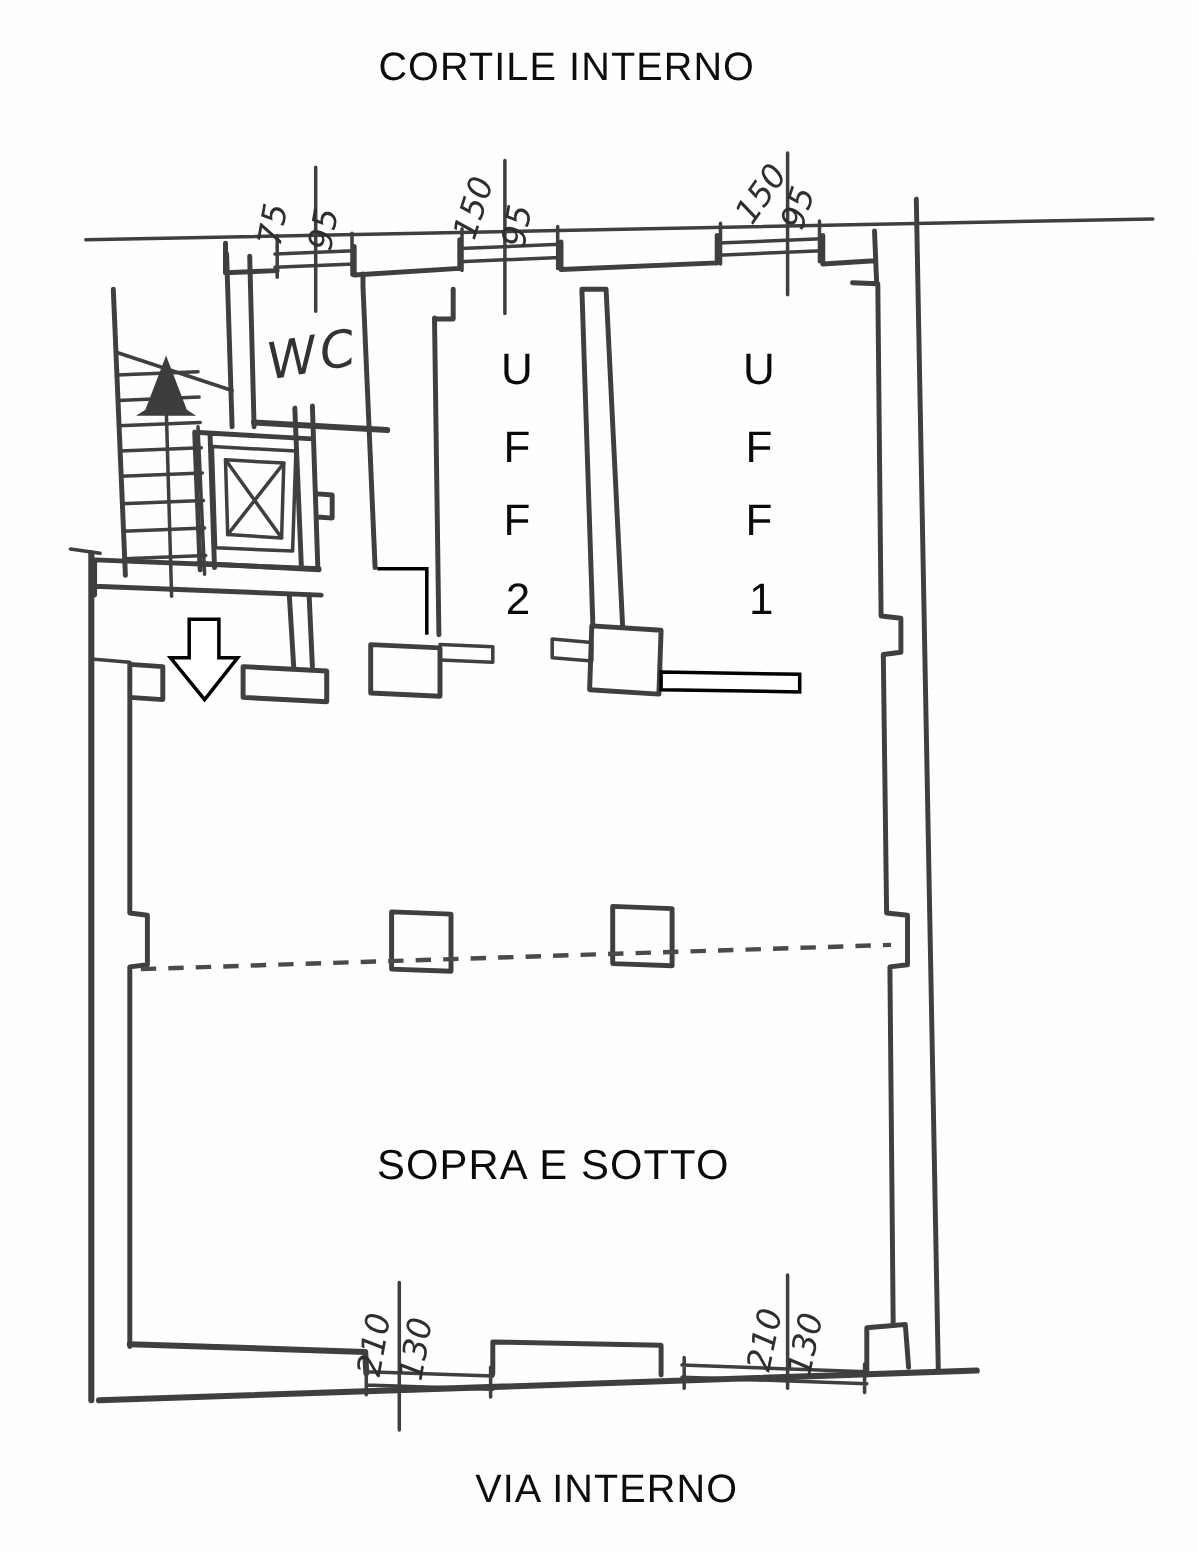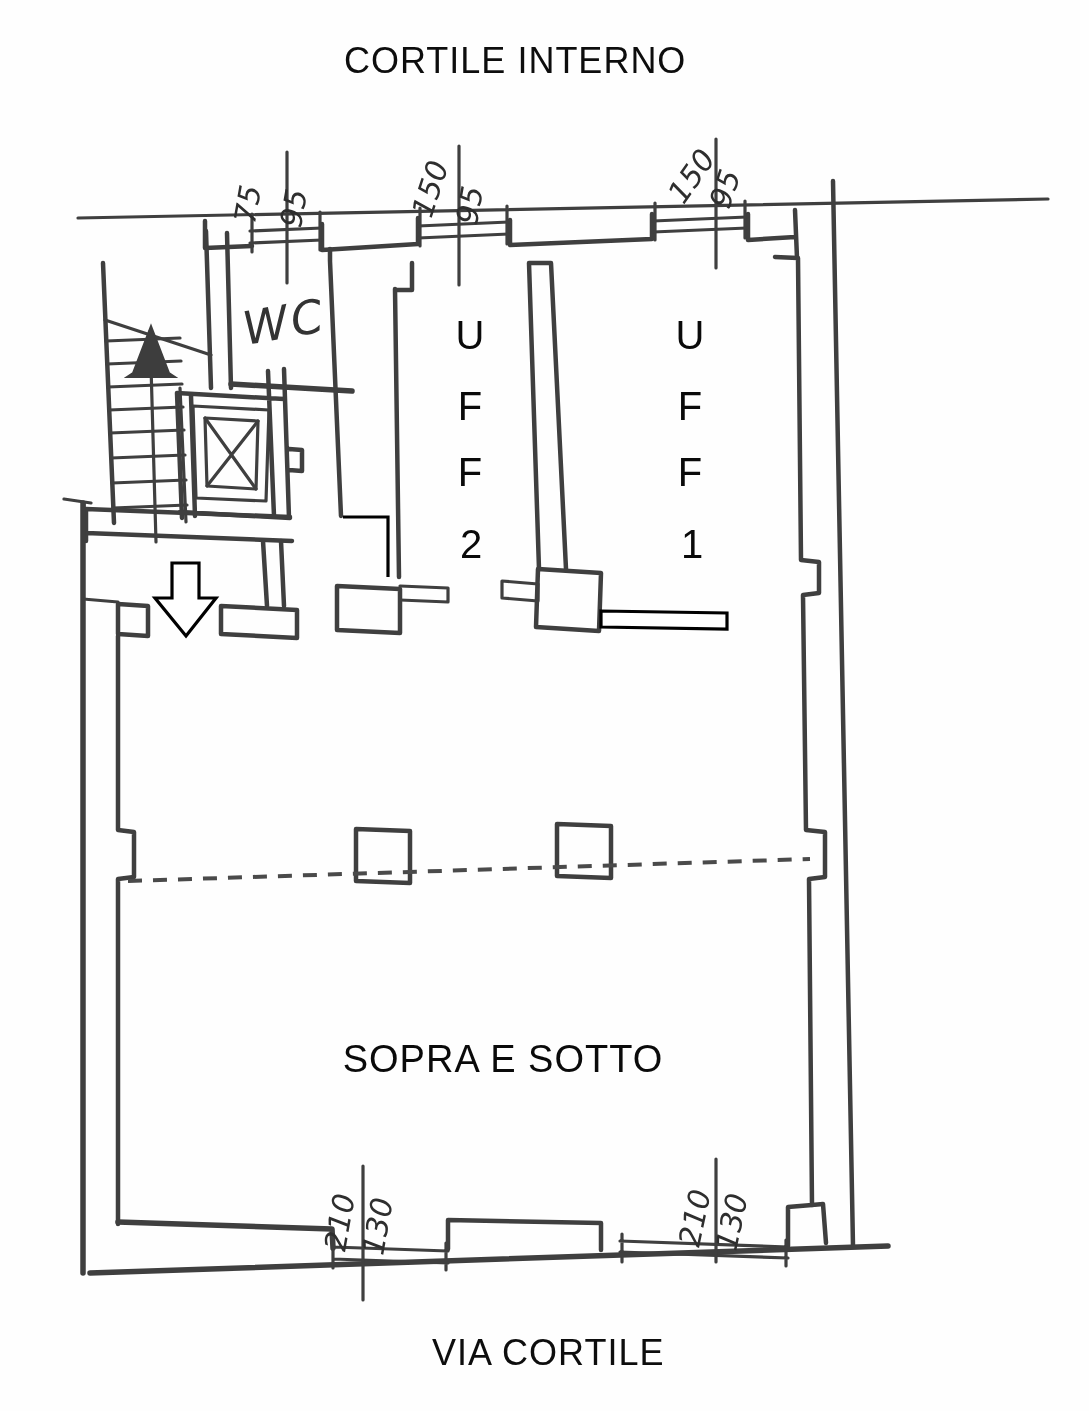--- a/index.html
+++ b/index.html
@@ -144,14 +144,14 @@
 
       <text class="print" x="690" y="349">U</text>
       <text class="print" x="690" y="420">F</text>
       <text class="print" x="690" y="486">F</text>
       <text class="print" x="692" y="558">1</text>
 
       <text class="print-room" x="503" y="1072">SOPRA E SOTTO</text>
     </g>
   </svg>
 
-  <div class="title title-bottom">VIA CORTILE</div>
+  <div class="title title-bottom">VIA INTERNO</div>
 </div>
 
 </body></html>

